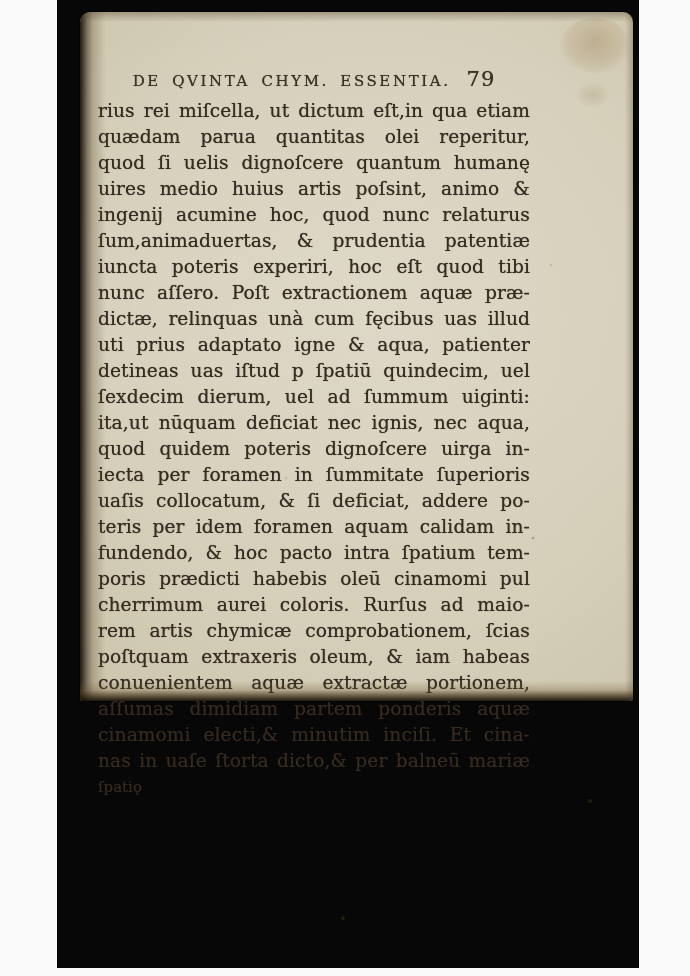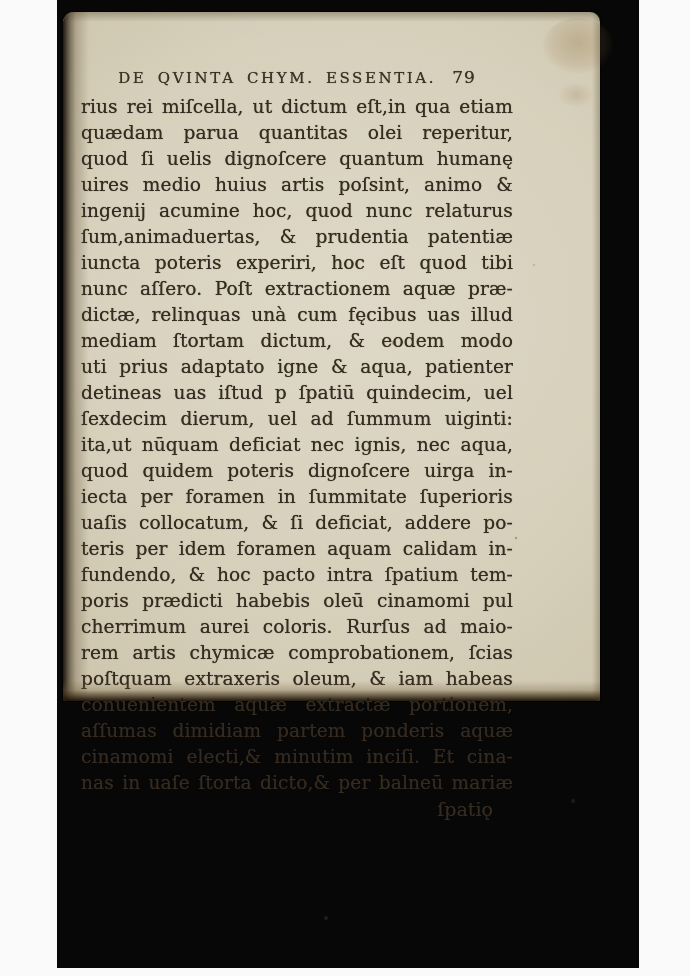--- a/index.html
+++ b/index.html
@@ -16,27 +16,28 @@
   .scan-bg {
     position: absolute;
     left: 57px; top: 0;
     width: 582px; height: 968px;
     background: #070707;
   }
 
   
   .page {
     position: absolute;
-    left: 63px; top: 12px;
+    left: 80px; top: 12px;
     width: 537px; height: 689px;
     background:
       radial-gradient(ellipse 120% 60% at 45% 40%, rgba(255,255,255,0.10), rgba(0,0,0,0) 70%),
       radial-gradient(ellipse 90% 80% at 55% 45%, #dbd4c2 0%, #d6cfba 55%, #cdc5ac 92%, #c3ba9e 100%);
     border-radius: 11px 10px 3px 3px;
     box-shadow: 0 0 0 1px rgba(0,0,0,0.55);
+    padding-left: 16px;
   }
 
   
   .gutter-shadow {
     position: absolute;
     left: 0; top: 0; bottom: 0;
     width: 26px;
     border-radius: 11px 0 0 3px;
     background: linear-gradient(to right,
       rgba(18,11,4,0.92) 0px,
@@ -118,37 +119,36 @@
     align-items: baseline;
     gap: 16px;
     font-size: 15px;
     letter-spacing: 2.6px;
     word-spacing: 4px;
     color: #3b3126;
     text-shadow: 0 0 0.7px rgba(55,42,28,0.8);
     margin-bottom: 7px;
     white-space: nowrap;
   }
-  .header-row .pagenum { letter-spacing: 1px; font-size: 17px; }
+  .header-row .pagenum { letter-spacing: 1px; font-size: 21px; }
   .bodylines .bodyline {
     font-size: 18.6px;
     line-height: 26px;
     height: 26px;
     overflow: hidden;
     text-align: justify;
     text-align-last: justify;
     letter-spacing: 0.1px;
     text-shadow: 0 0 0.8px rgba(50,38,25,0.75);
     white-space: normal;
   }
   .catchword-line {
-    font-size: 19px;
+    font-size: 15px;
     line-height: 26px;
     height: 26px;
-    text-align: right;
     padding-right: 20px;
     text-shadow: 0 0 0.8px rgba(50,38,25,0.75);
   }
 </style>
 </head>
 <body>
 
 <div class="scan-bg"></div>
 
 <div class="page">
@@ -165,21 +165,20 @@
     <div class="bodylines">
         <div class="bodyline">rius rei miſcella, ut dictum eſt,in qua etiam</div>
         <div class="bodyline">quædam parua quantitas olei reperitur,</div>
         <div class="bodyline">quod ſi uelis dignoſcere quantum humanę</div>
         <div class="bodyline">uires medio huius artis poſsint, animo &amp;</div>
         <div class="bodyline">ingenij acumine hoc, quod nunc relaturus</div>
         <div class="bodyline">ſum,animaduertas, &amp; prudentia patentiæ</div>
         <div class="bodyline">iuncta poteris experiri, hoc eſt quod tibi</div>
         <div class="bodyline">nunc aſſero. Poſt extractionem aquæ præ-</div>
         <div class="bodyline">dictæ, relinquas unà cum fęcibus uas illud</div>
-        <div class="bodyline">mediam ſtortam dictum, &amp; eodem modo</div>
         <div class="bodyline">uti prius adaptato igne &amp; aqua, patienter</div>
         <div class="bodyline">detineas uas iſtud p ſpatiū quindecim, uel</div>
         <div class="bodyline">ſexdecim dierum, uel ad ſummum uiginti:</div>
         <div class="bodyline">ita,ut nūquam deficiat nec ignis, nec aqua,</div>
         <div class="bodyline">quod quidem poteris dignoſcere uirga in-</div>
         <div class="bodyline">iecta per foramen in ſummitate ſuperioris</div>
         <div class="bodyline">uaſis collocatum, &amp; ſi deficiat, addere po-</div>
         <div class="bodyline">teris per idem foramen aquam calidam in-</div>
         <div class="bodyline">fundendo, &amp; hoc pacto intra ſpatium tem-</div>
         <div class="bodyline">poris prædicti habebis oleū cinamomi pul</div>

